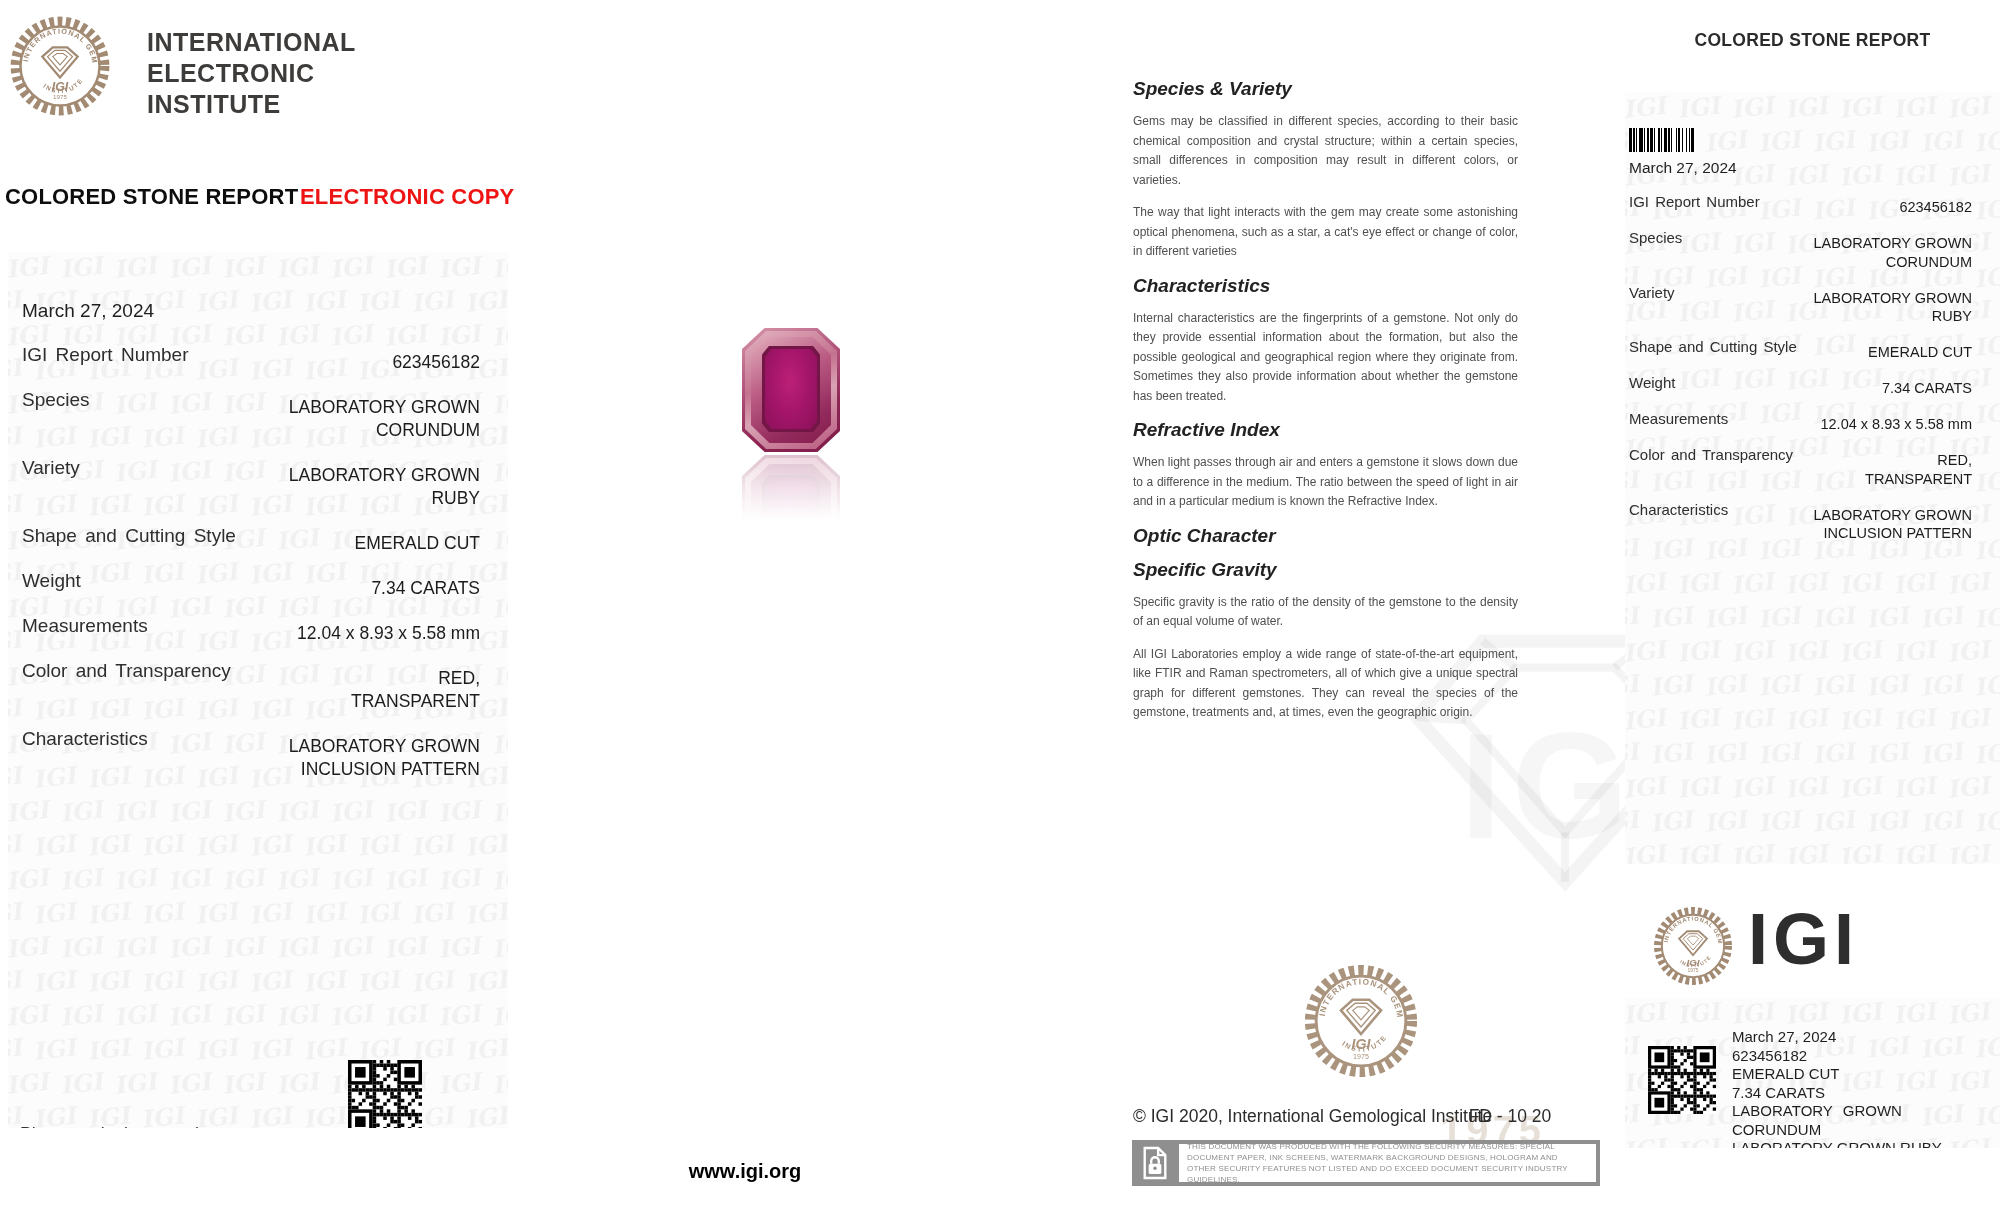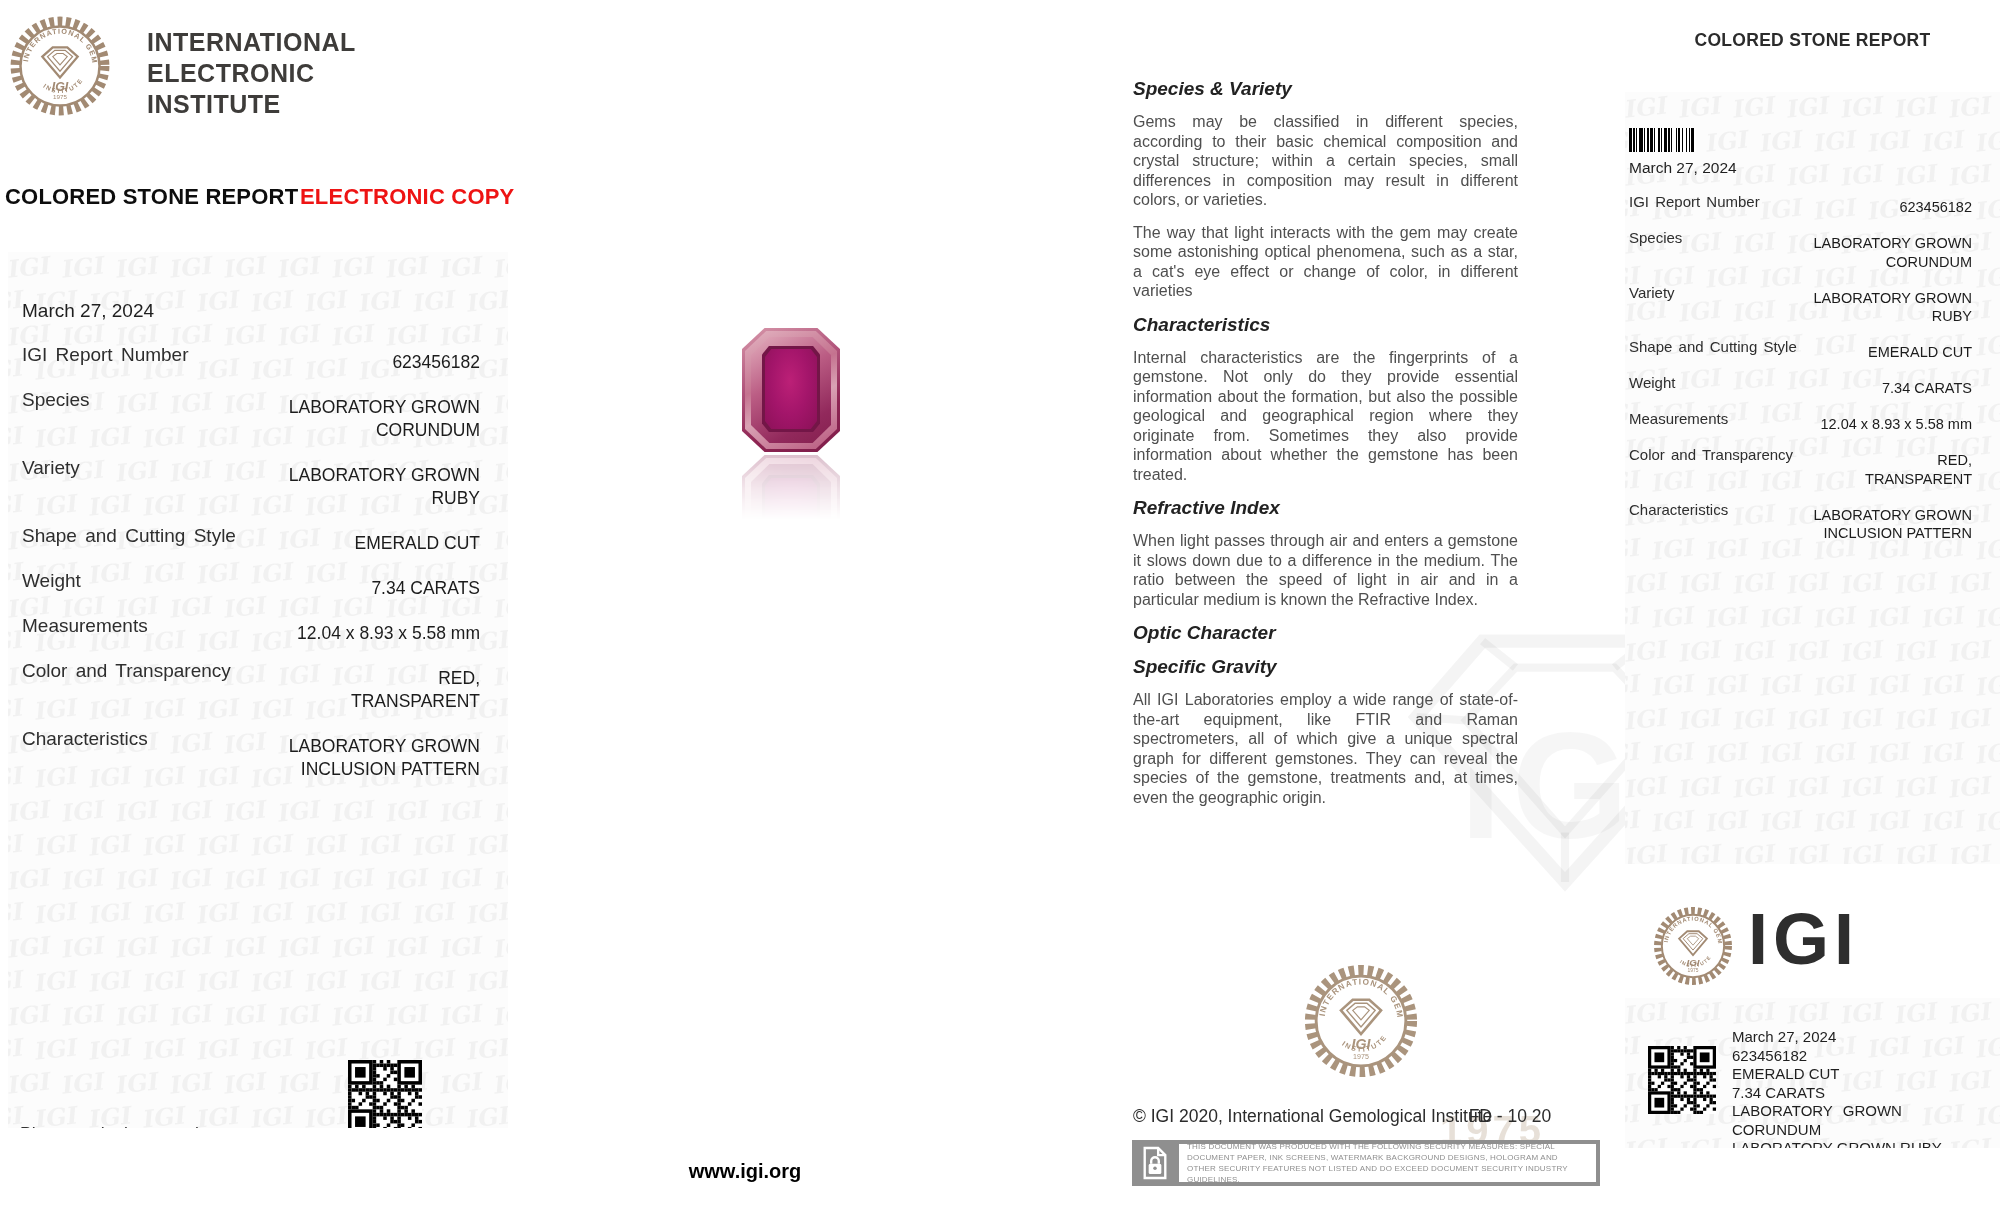--- a/index.html
+++ b/index.html
@@ -26,21 +26,21 @@
   .drow .lbl{font-size:19px;color:#2e2e2e;word-spacing:3px;}
   .drow .val{font-size:17.5px;color:#1c1c1c;text-align:right;white-space:pre-line;
              padding-top:7px;line-height:23px;}
   .details-sm .drow{grid-template-columns:175px 1fr;margin-bottom:12.5px;}
   .details-sm .drow .lbl{font-size:15px;word-spacing:2px;}
   .details-sm .drow .val{font-size:14.5px;padding-top:5px;line-height:18.5px;}
 
   
   .mid-col section{margin-bottom:9px;}
   .mid-col h3{margin:0 0 12px 0;font-size:19px;color:#222;font-style:italic;}
-  .mid-col p{margin:0 0 13px 0;font-size:16px;line-height:19.5px;color:#4f4f4f;
+  .mid-col p{margin:0 0 13px 0;font-size:12px;line-height:19.5px;color:#4f4f4f;
              text-align:justify;}
   .footer-line{font-size:17.5px;color:#2b2b2b;}
 
   
   .secbar{position:absolute;left:1132px;top:1140px;width:468px;height:46px;
           background:#8f8f8f;display:flex;align-items:center;padding:0;box-sizing:border-box;}
   .sec-icon{width:38px;height:38px;margin:4px 5px 4px 4px;flex:0 0 auto;}
   .sec-inner{background:#fff;height:38px;margin-right:4px;flex:1;display:flex;align-items:center;
              padding:0 8px;box-sizing:border-box;}
   .sec-text{font-size:8px;line-height:11px;color:#8f8f8f;letter-spacing:.2px;}
@@ -397,20 +397,21 @@
     </section>
     <section>
       <h3>Refractive Index</h3>
       <p>When light passes through air and enters  a gemstone it slows down due to a difference in the medium. The ratio between the speed of light in air and in a particular medium is known the Refractive Index.</p>
     </section>
     <section>
       <h3>Optic Character</h3>
     </section>
     <section>
       <h3>Specific Gravity</h3>
+      <p>Specific gravity is the ratio of the density of the gemstone to the density of an equal volume of water.</p>
       <p>All IGI Laboratories employ a wide range of state-of-the-art equipment, like FTIR and Raman spectrometers, all of which give a unique spectral graph for different gemstones. They can reveal the species of the gemstone, treatments and, at times, even the geographic origin.</p>
     </section>
   </div>
 
   <div class="abs footer-line" style="left:1133px;top:1106px;">© IGI 2020, International Gemological Institute</div>
   <div class="abs footer-line" style="left:1420px;top:1106px;width:180px;text-align:center;">FD - 10 20</div>
 
   <div class="secbar">
     <svg class="sec-icon">
         <use href="#doc-lock"></use>

